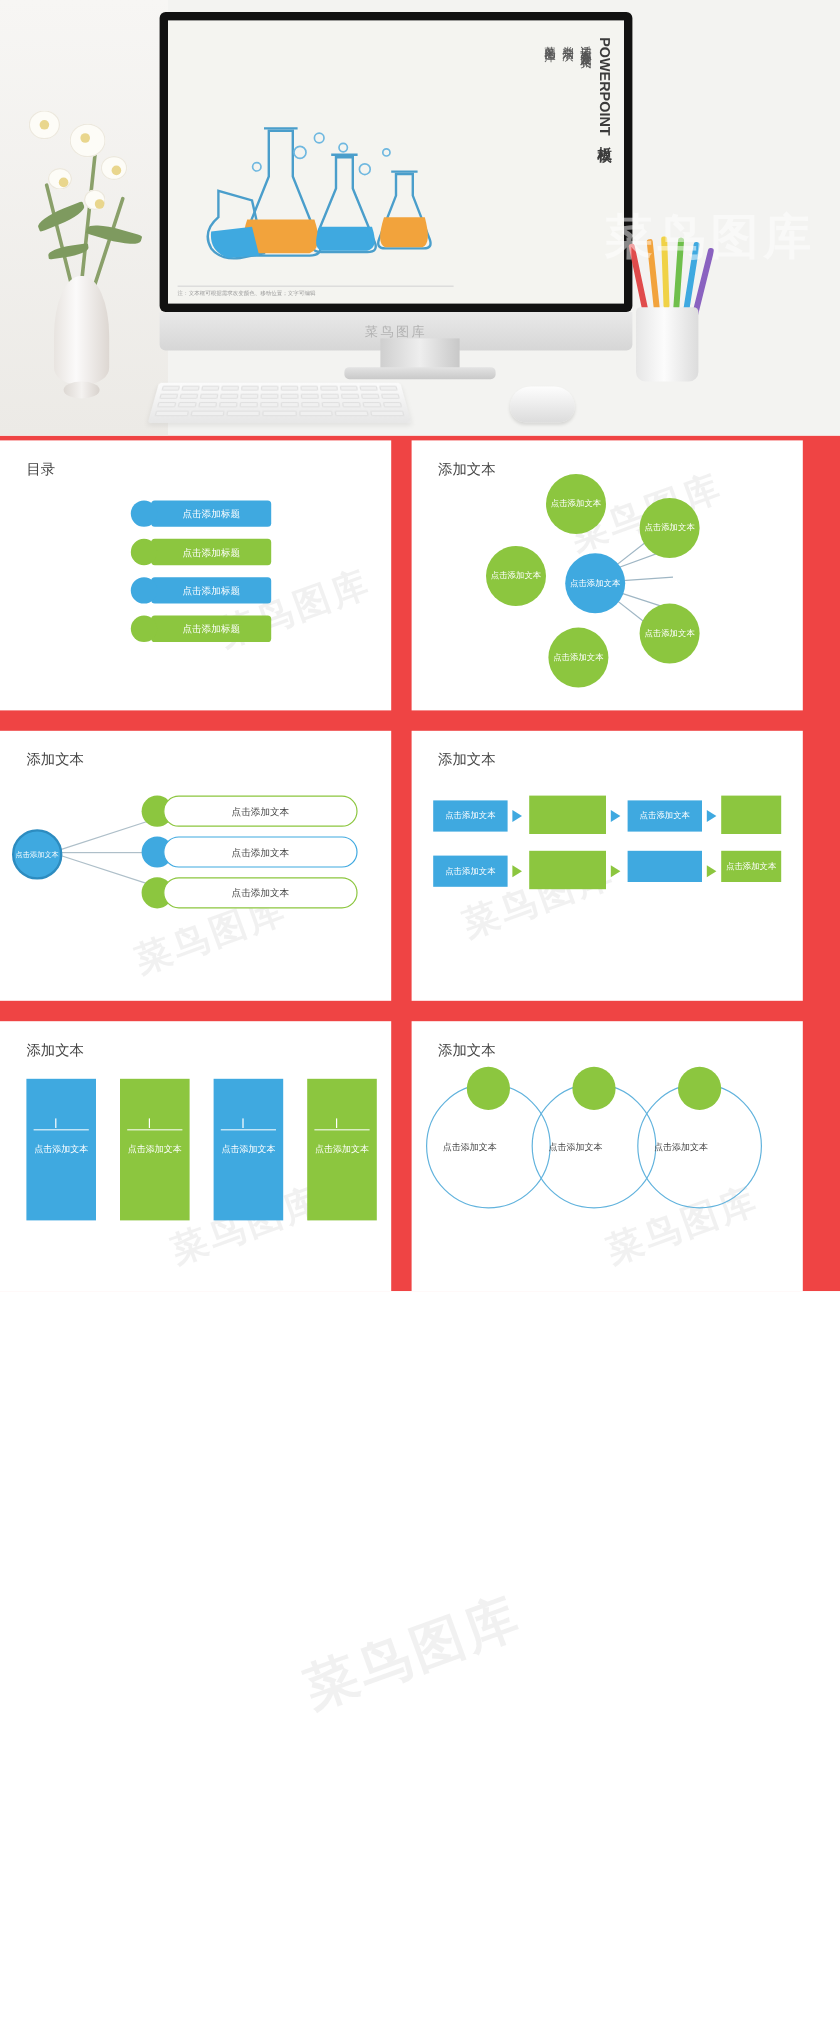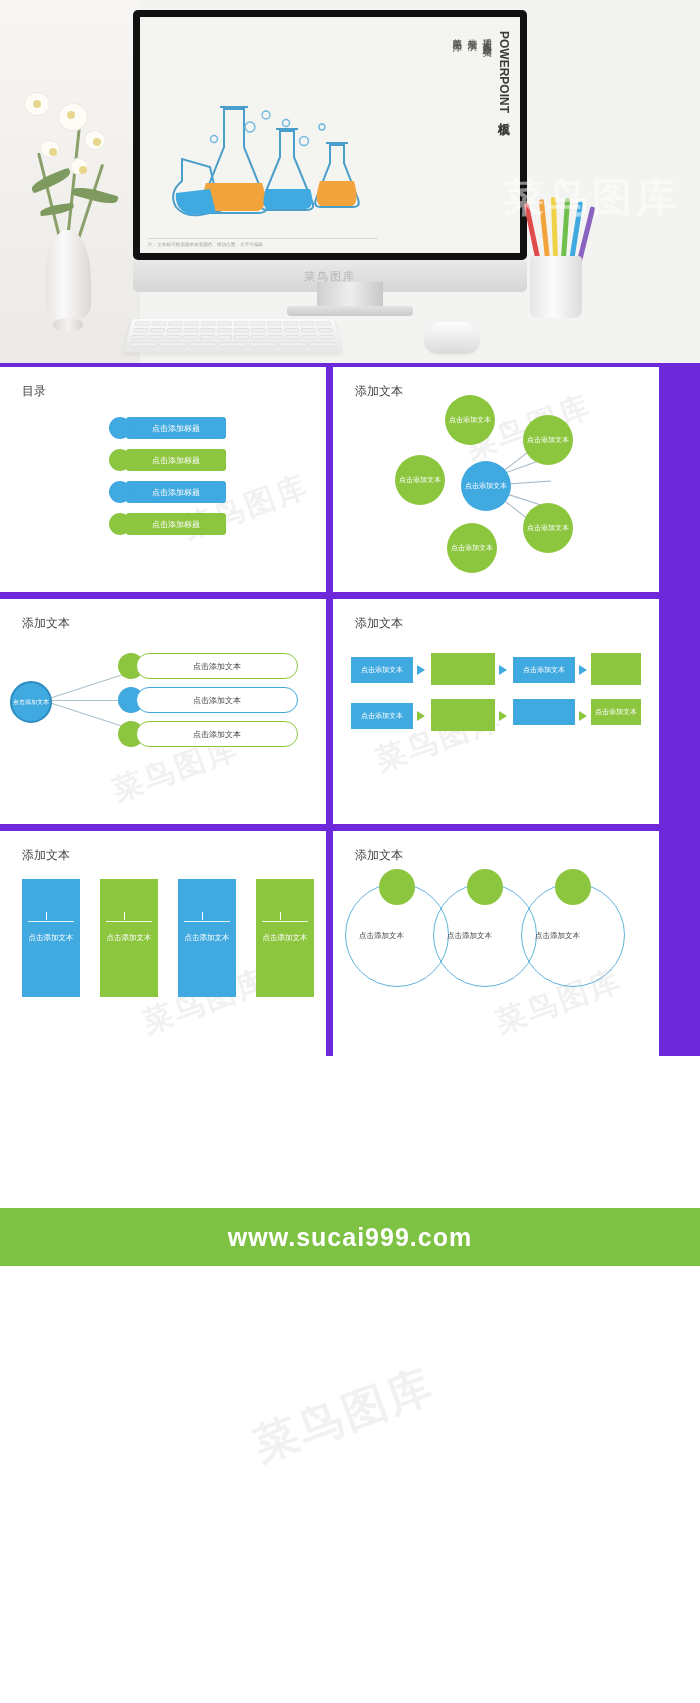--- a/index.html
+++ b/index.html
@@ -102,21 +102,21 @@
     border-radius:4px 4px 8px 8px;
   }
   .pencil{position:absolute;width:5px;height:60px;border-radius:2px;transform-origin:bottom center;}
   .hero-watermark{
     position:absolute; right:20px; top:170px; font-size:40px; color:rgba(255,255,255,.5);
     font-weight:bold; letter-spacing:4px; pointer-events:none;
   }
 
   
   .grid {
-    display:flex; flex-wrap:wrap; gap:7px; padding:4px 0 0 0; background:#6d28d9;
+    display:flex; flex-wrap:wrap; gap:17px; padding:4px 0 0 0; background:#ef4444;
   }
   .slide{
     width:326px; height:225px; background:#fff; position:relative; overflow:hidden;
   }
   .slide-heading{
     position:absolute; left:22px; top:16px; font-size:12px; color:#444;
   }
   .wm{
     position:absolute; font-size:30px; color:rgba(190,190,190,.22); font-weight:bold;
     letter-spacing:3px; transform:rotate(-20deg); pointer-events:none;
@@ -480,21 +480,18 @@
       <div class="cap" style="left:222px;top:38px;"></div>
 
       <div class="venn-label" style="left:26px;top:100px;">点击添加文本</div>
       <div class="venn-label" style="left:114px;top:100px;">点击添加文本</div>
       <div class="venn-label" style="left:202px;top:100px;">点击添加文本</div>
     </div>
   </div>
 
   <div class="spacer"></div>
 
-  <div class="band-green">
-    <span>www.sucai999.com</span>
-  </div>
 
   <div class="footer">
     <div class="wm" style="left:250px;top:120px;font-size:44px;">菜鸟图库</div>
   </div>
 
 </div>
 
 </body></html>

